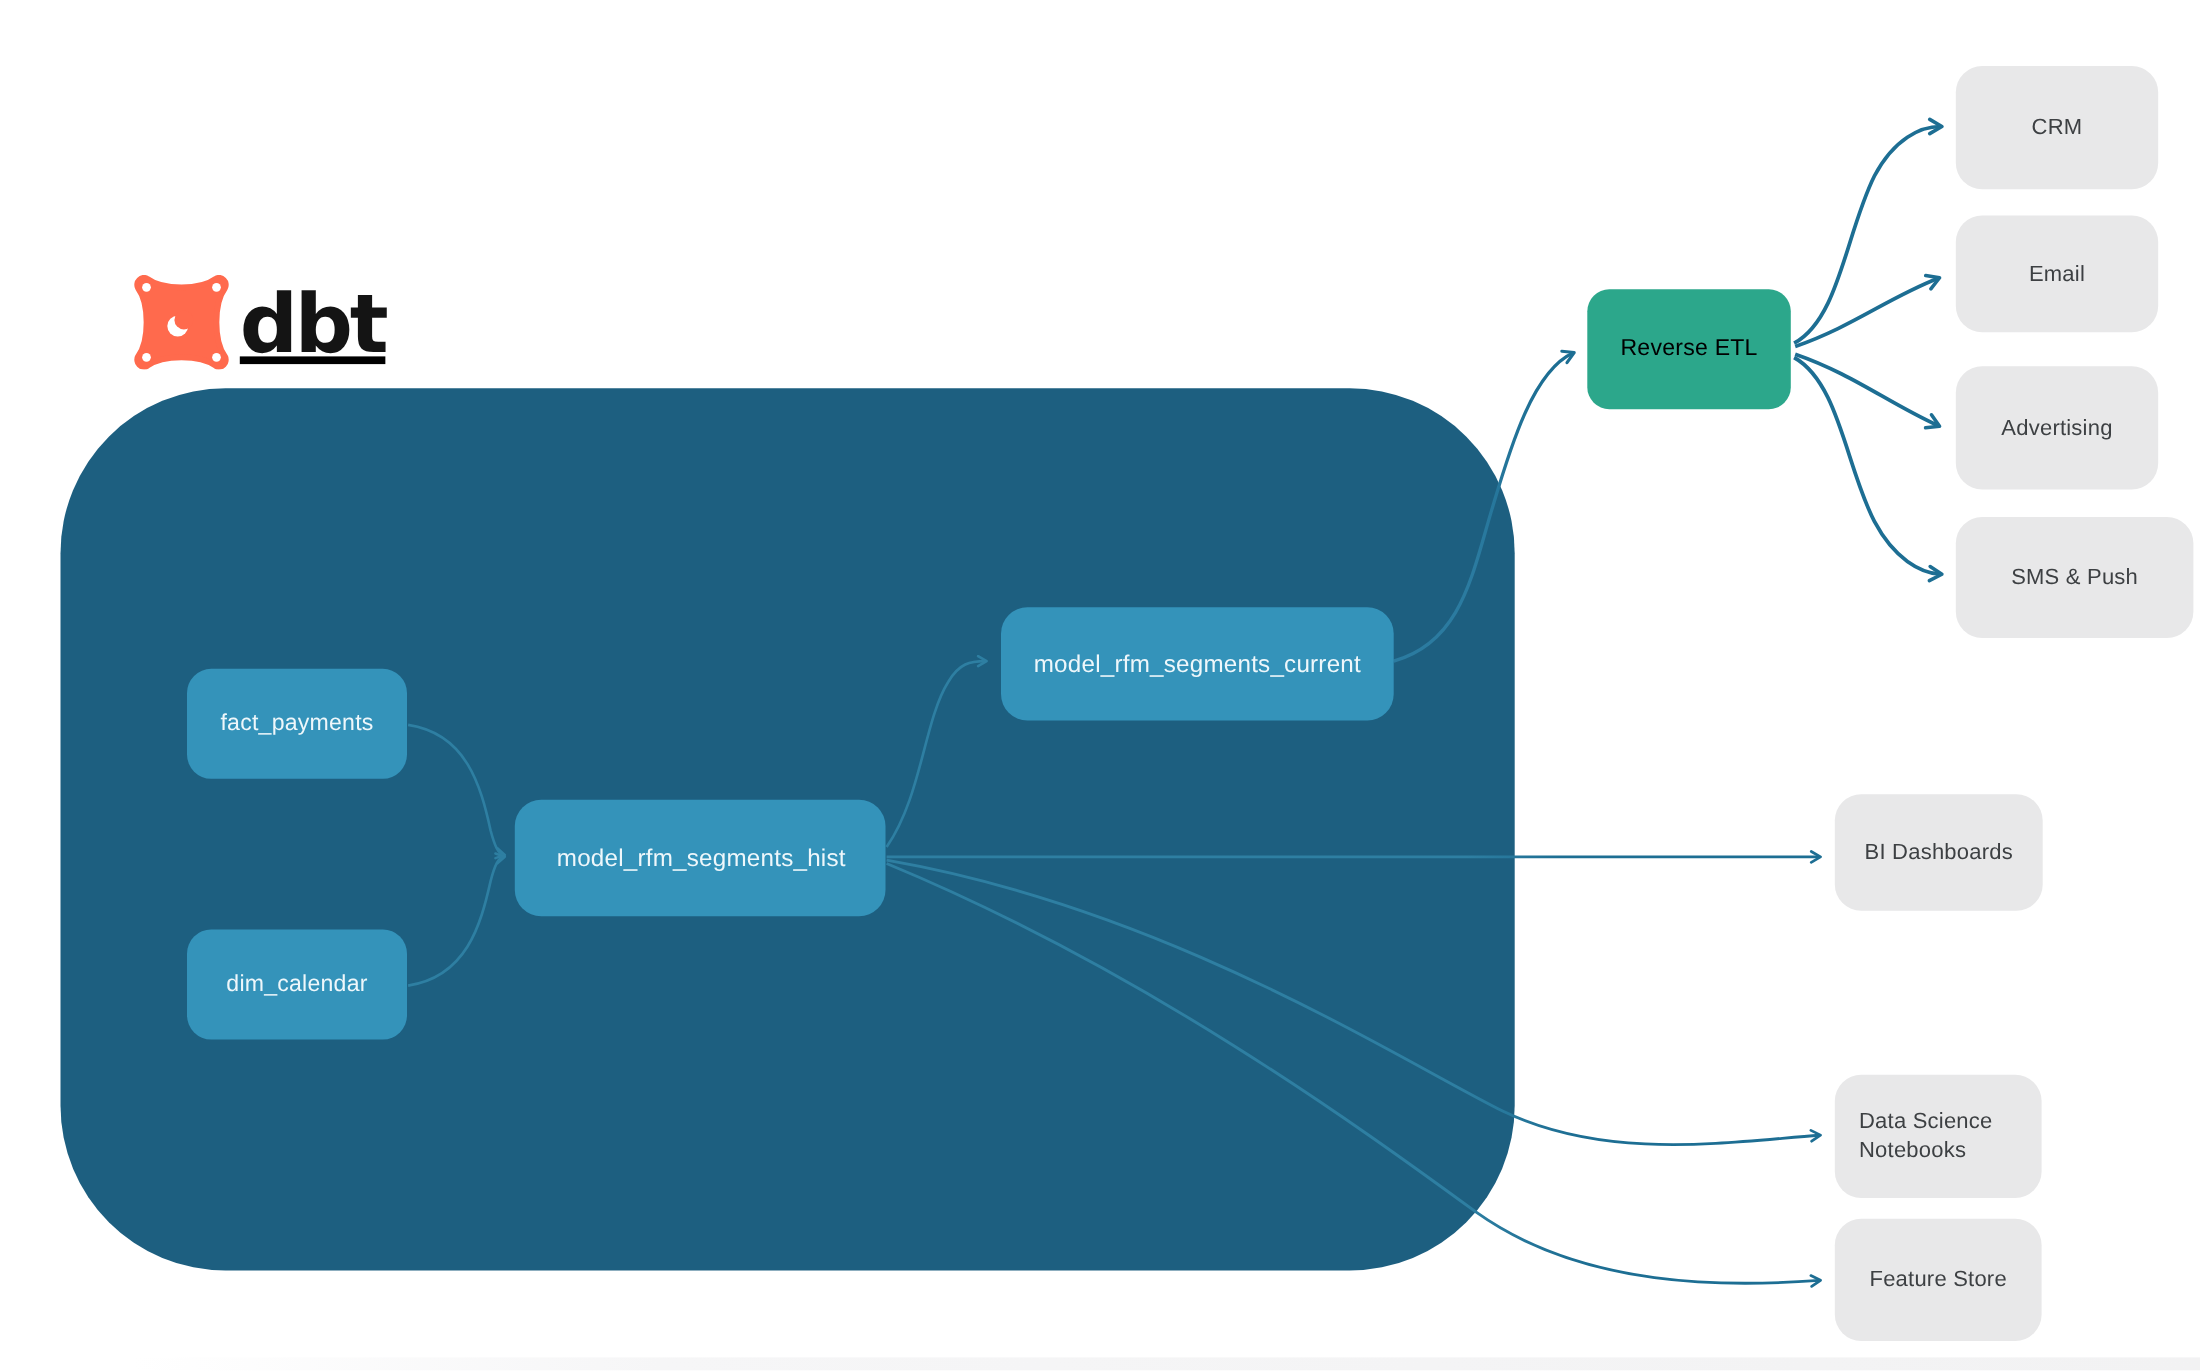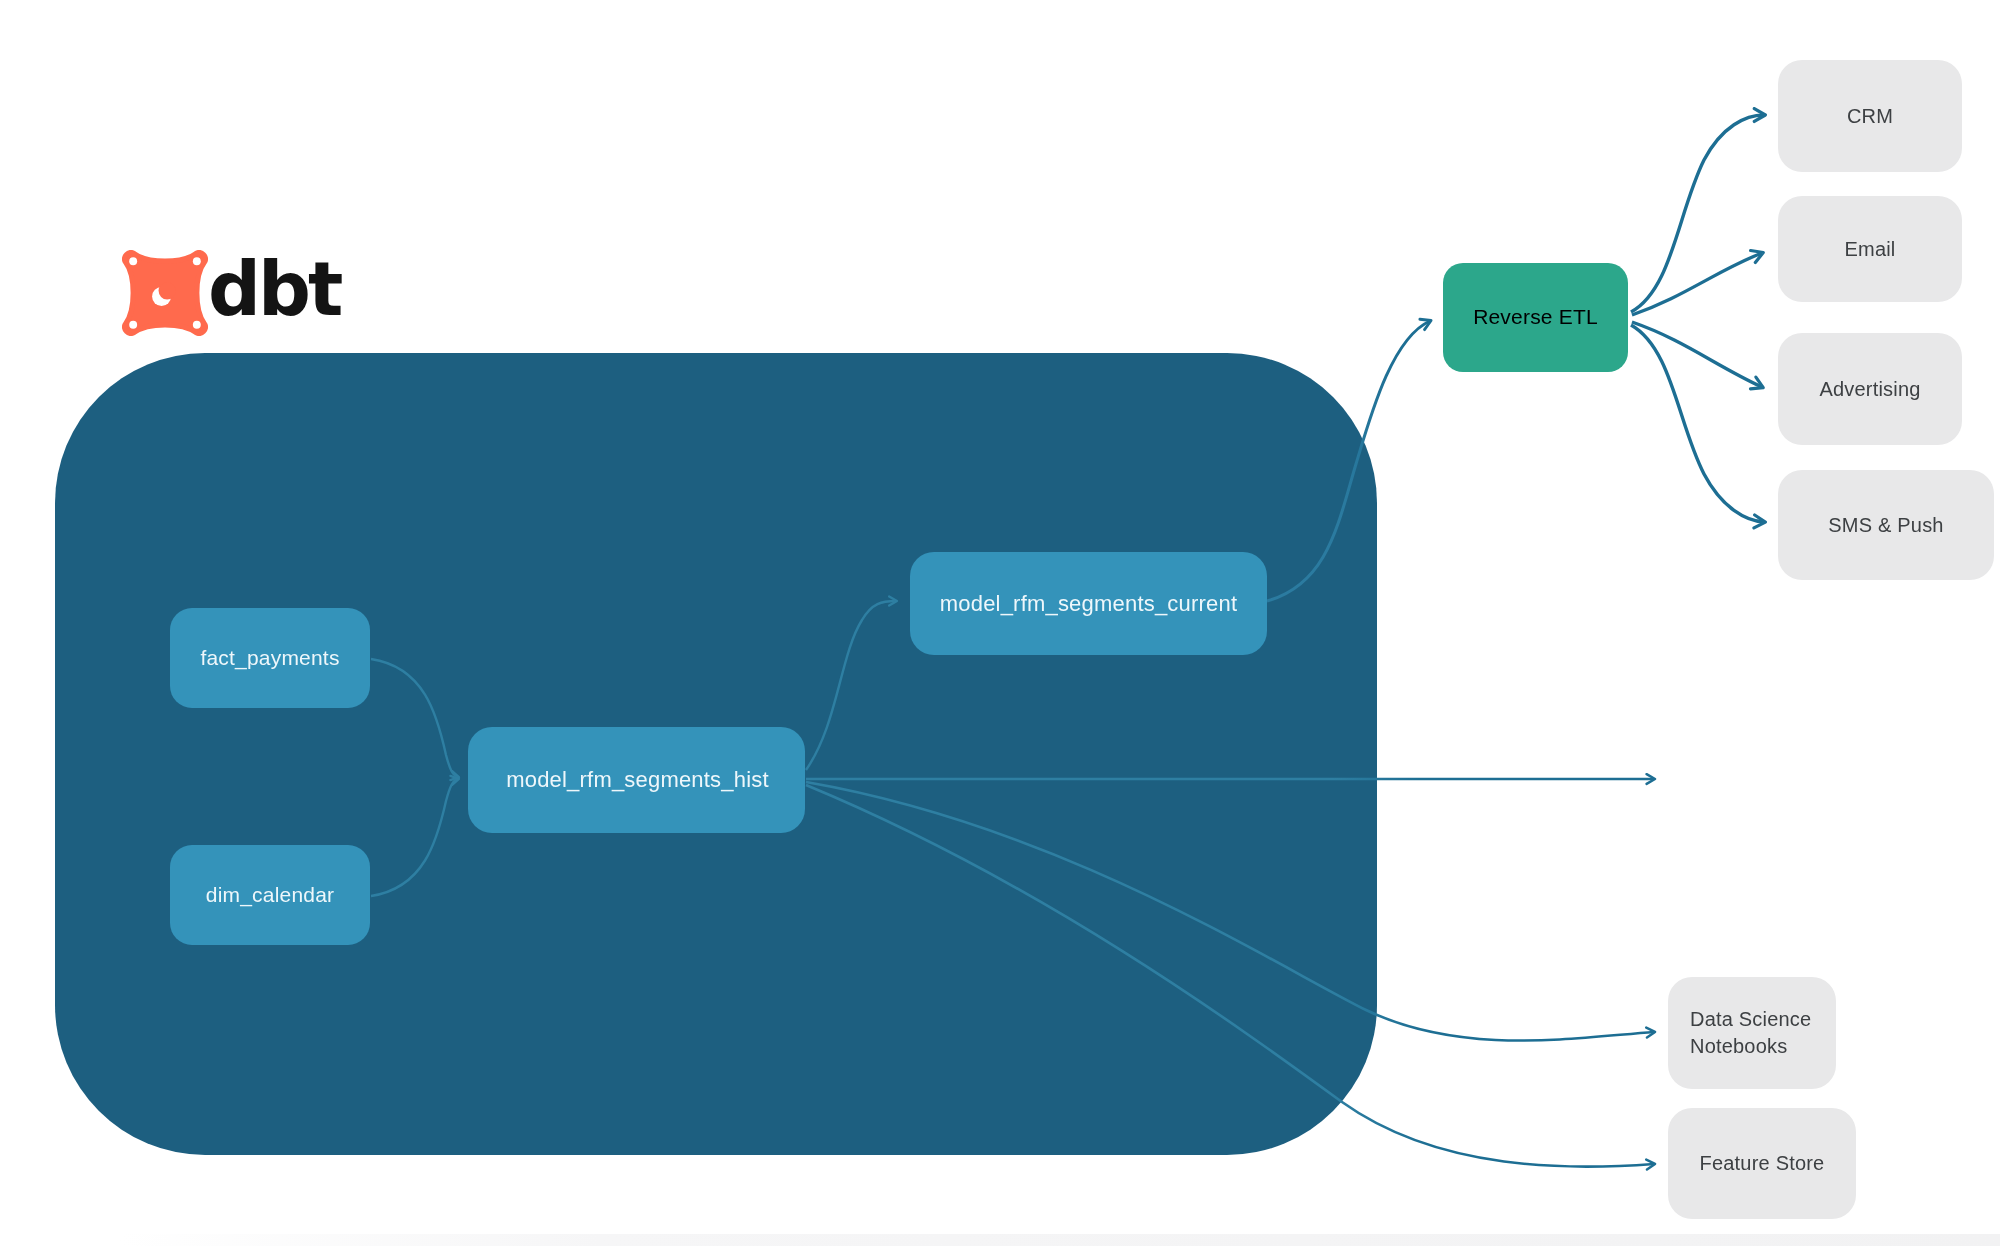--- a/index.html
+++ b/index.html
@@ -36,23 +36,23 @@
   .n-fact{left:170px;top:608px;width:200px;height:100px;border-radius:22px;}
   .n-dim{left:170px;top:845px;width:200px;height:100px;border-radius:22px;}
   .n-hist{left:468px;top:727px;width:337px;height:106px;font-size:22px;padding-left:18px;}
   .n-current{left:910px;top:552px;width:357px;height:103px;font-size:22px;}
   .n-retl{left:1443px;top:263px;width:185px;height:109px;}
   .n-crm{left:1778px;top:60px;width:184px;height:112px;}
   .n-email{left:1778px;top:196px;width:184px;height:106px;}
   .n-adv{left:1778px;top:333px;width:184px;height:112px;}
   .n-sms{left:1778px;top:470px;width:216px;height:110px;}
   .n-bi{left:1668px;top:722px;width:189px;height:106px;}
-  .n-dsn{left:1668px;top:977px;width:168px;height:112px;padding:8px 22px;}
+  .n-dsn{left:1668px;top:977px;width:188px;height:112px;padding:8px 22px;}
   .n-fs{left:1668px;top:1108px;width:188px;height:111px;}
-  .logo{position:absolute;left:122px;top:250px;display:flex;align-items:center;}
+  .logo{position:absolute;left:122px;top:250px;display:flex;align-items:flex-end;gap:10px;text-decoration:underline;}
   .logo-text{
     font-family:"DejaVu Sans", sans-serif;font-weight:800;font-size:74px;
     letter-spacing:-3px;color:#141414;line-height:1;transform:translateY(-4px);
   }
   .bottom-strip{
     position:absolute;left:0;right:0;bottom:0;height:12px;
     background:linear-gradient(to right,#ffffff 6%,#f6f6f7 30%,#f2f2f3 100%);
   }
 </style>
 </head>
@@ -135,20 +135,23 @@
   </div>
   <div class="node node--gray n-email">
     <span>Email</span>
   </div>
   <div class="node node--gray n-adv">
     <span>Advertising</span>
   </div>
   <div class="node node--gray n-sms">
     <span>SMS &amp; Push</span>
   </div>
+  <div class="node node--gray n-bi">
+    <span>BI Dashboards</span>
+  </div>
   <div class="node node--gray n-dsn">
     <span>Data Science Notebooks</span>
   </div>
   <div class="node node--gray n-fs">
     <span>Feature Store</span>
   </div>
 
   <div class="bottom-strip"></div>
 </div>
 

